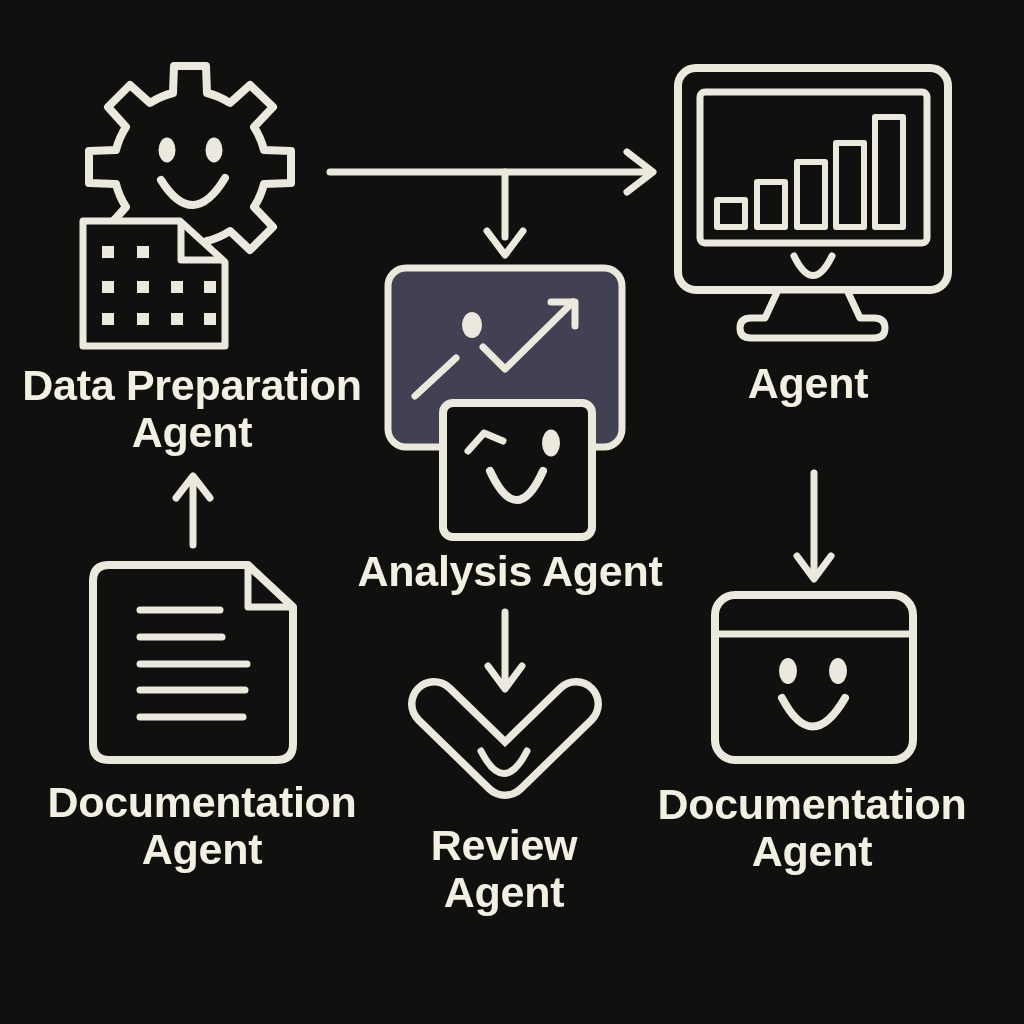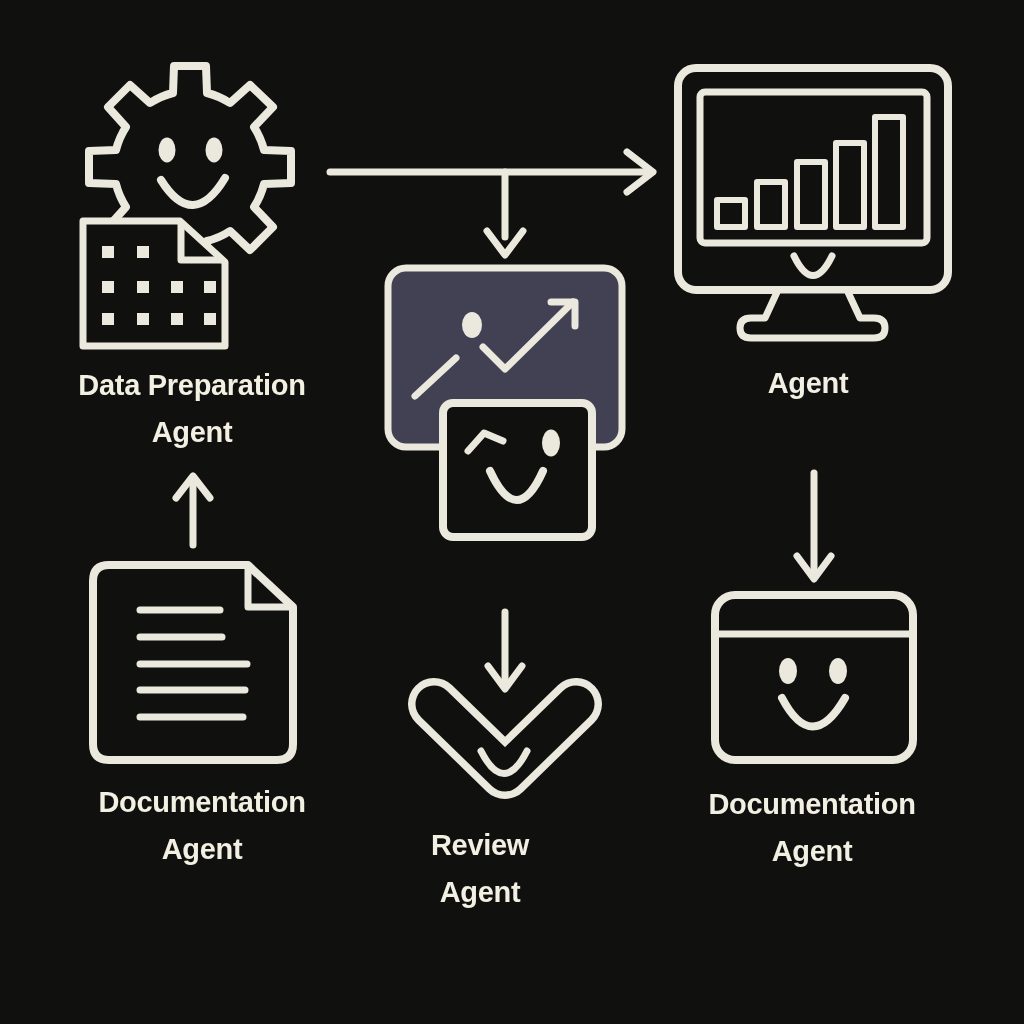--- a/index.html
+++ b/index.html
@@ -14,21 +14,21 @@
     overflow:hidden;font-family:"Liberation Sans", sans-serif;
   }
   .artwork{position:absolute;left:0;top:0;width:1024px;height:1024px;display:block;}
   .stroke-ink{stroke:var(--ink);}
   .fill-ink{fill:var(--ink);}
   .fill-bg{fill:var(--background);}
   .fill-panel{fill:var(--analysis-panel-fill);}
   .nofill{fill:none;}
   .label{
     position:absolute;transform:translateX(-50%);
-    color:var(--label-text);font-size:29px;font-weight:bold;
+    color:var(--label-text);font-size:43px;font-weight:bold;
     letter-spacing:-0.3px;line-height:47px;text-align:center;white-space:nowrap;
   }
 </style>
 </head>
 <body>
 
 <div class="stage">
 
   <svg class="artwork" viewBox="0 0 1024 1024" aria-hidden="true">
     <defs>
@@ -152,27 +152,30 @@
 
   <div class="label" style="left:192px;top:362px">
     <div>Data Preparation</div>
     <div>Agent</div>
   </div>
 
   <div class="label" style="left:808px;top:360px">
     <div>Agent</div>
   </div>
 
+  <div class="label" style="left:510px;top:548px">
+    <div>Analysis Agent</div>
+  </div>
 
   <div class="label" style="left:202px;top:779px">
     <div>Documentation</div>
     <div>Agent</div>
   </div>
 
-  <div class="label" style="left:480px;top:822px">
+  <div class="label" style="left:504px;top:822px">
     <div>Review</div>
     <div>Agent</div>
   </div>
 
   <div class="label" style="left:812px;top:781px">
     <div>Documentation</div>
     <div>Agent</div>
   </div>
 
 </div>

